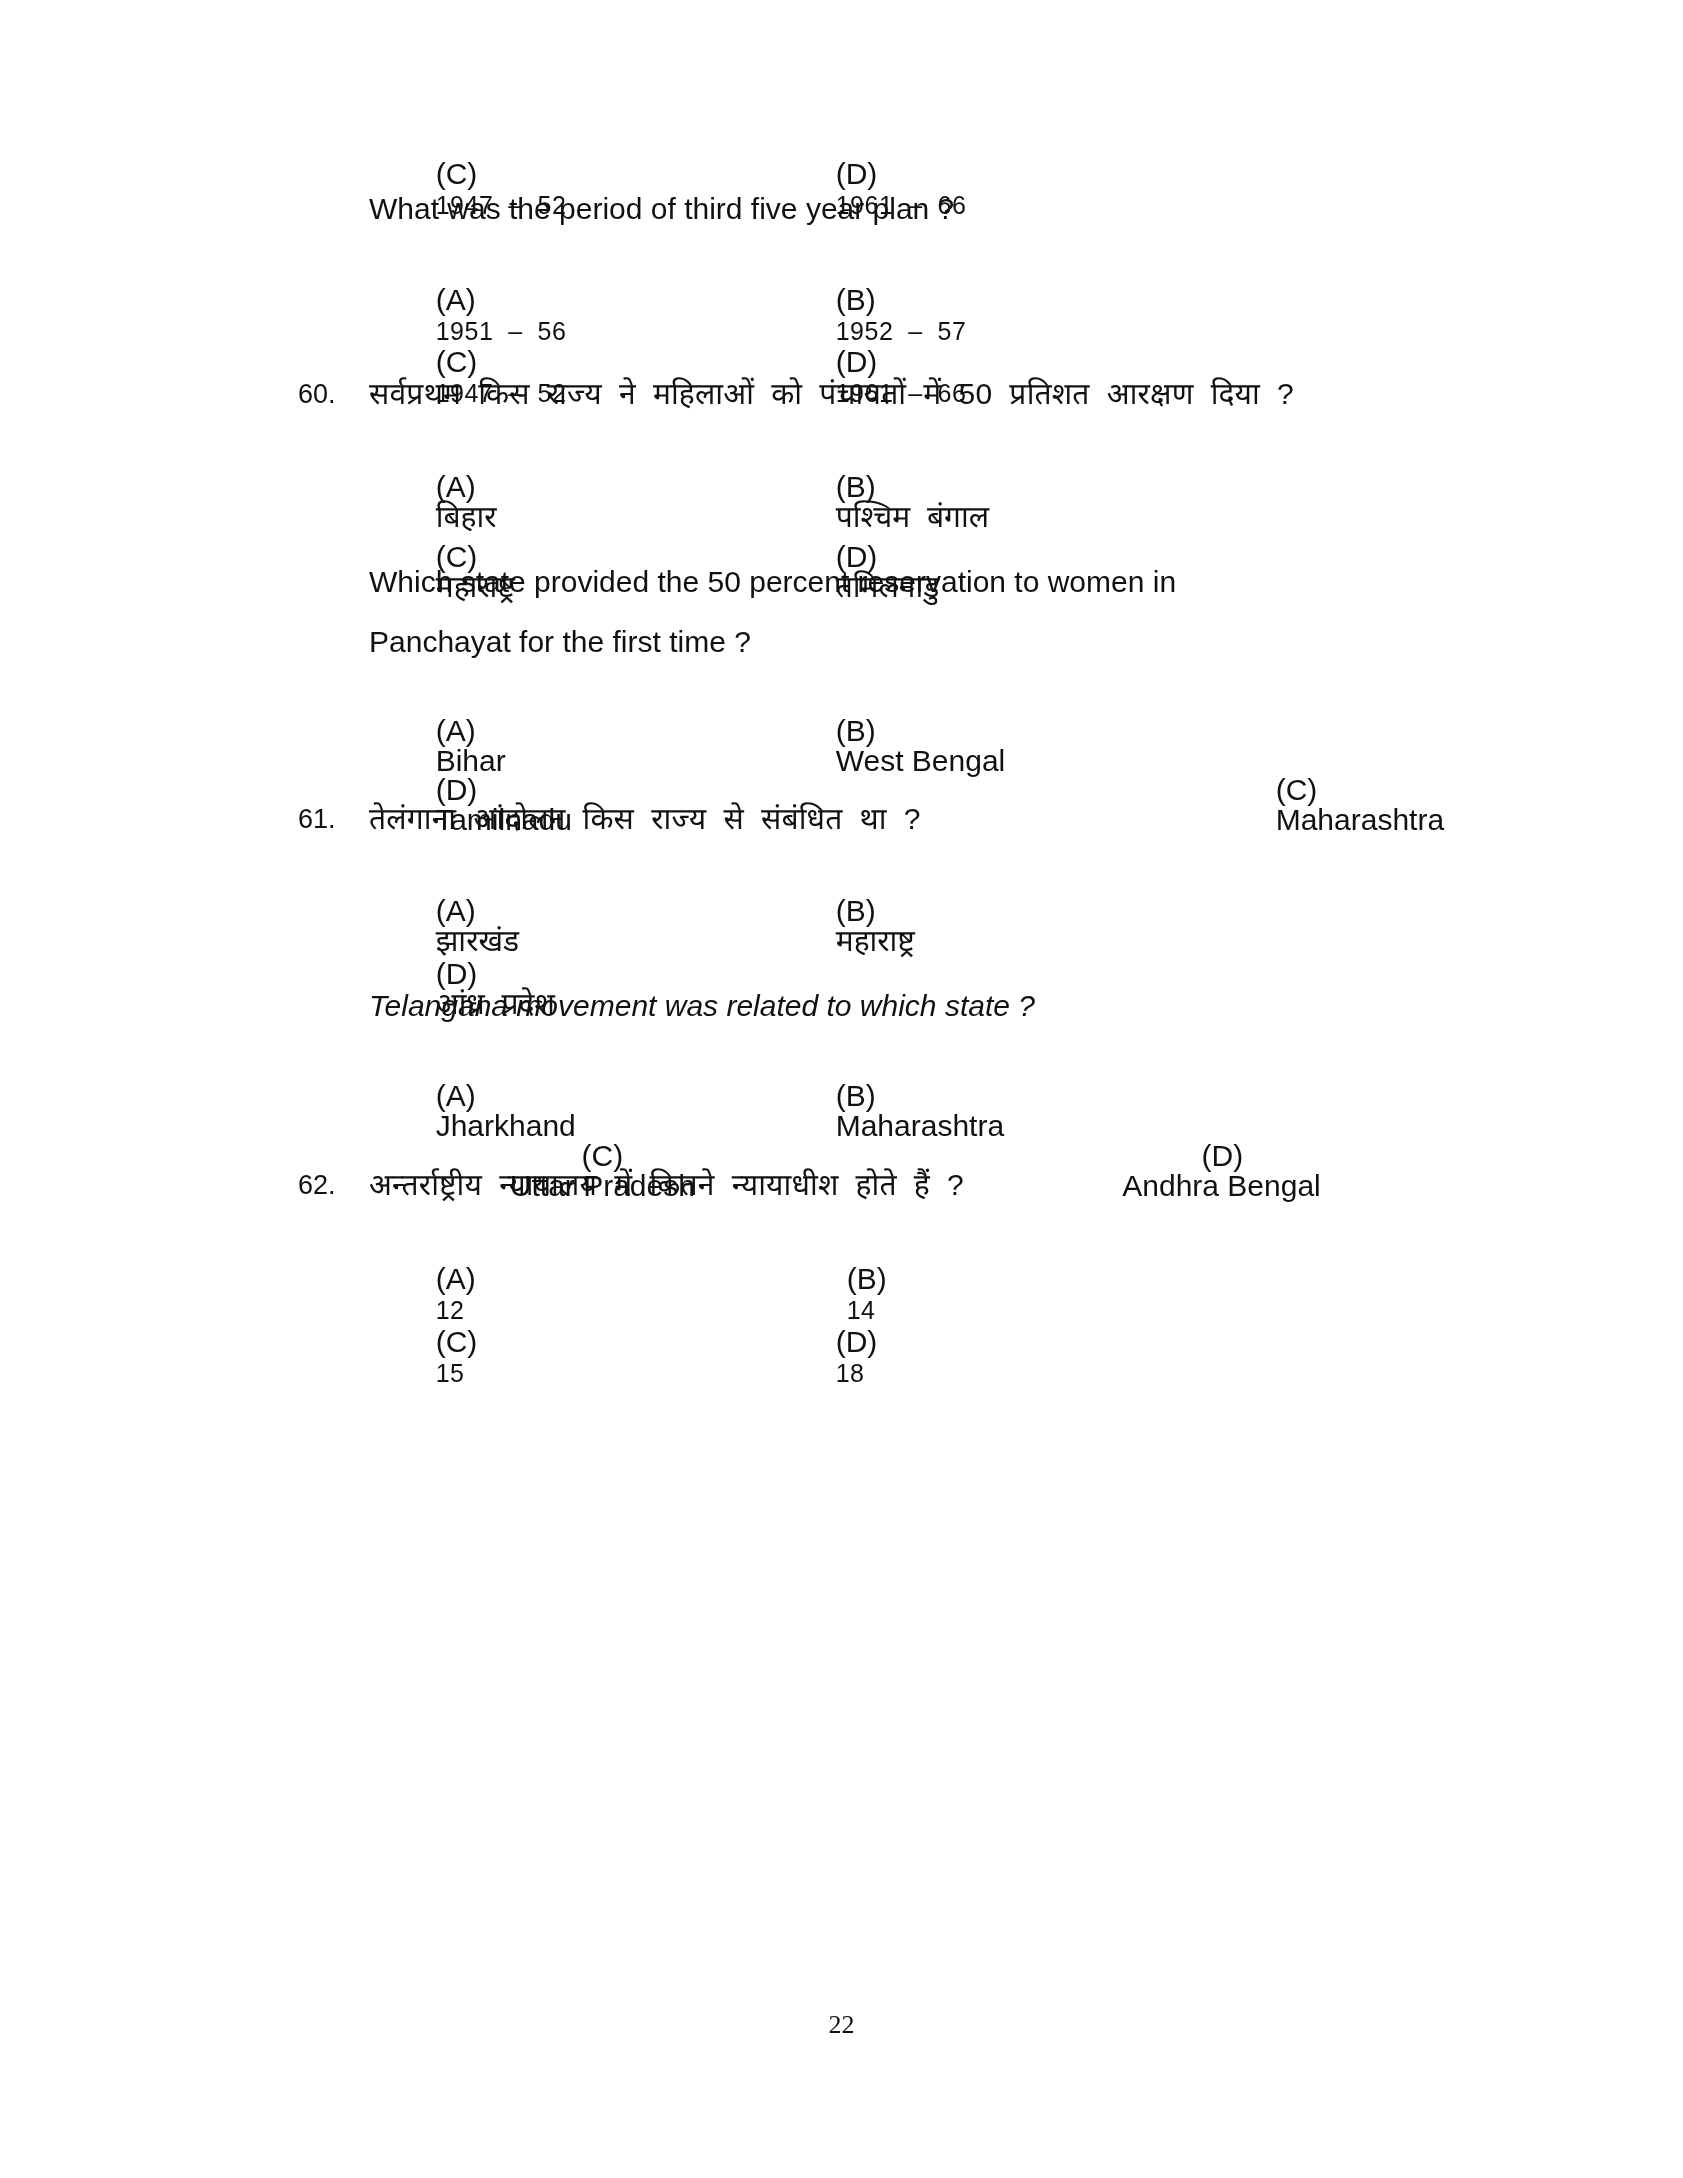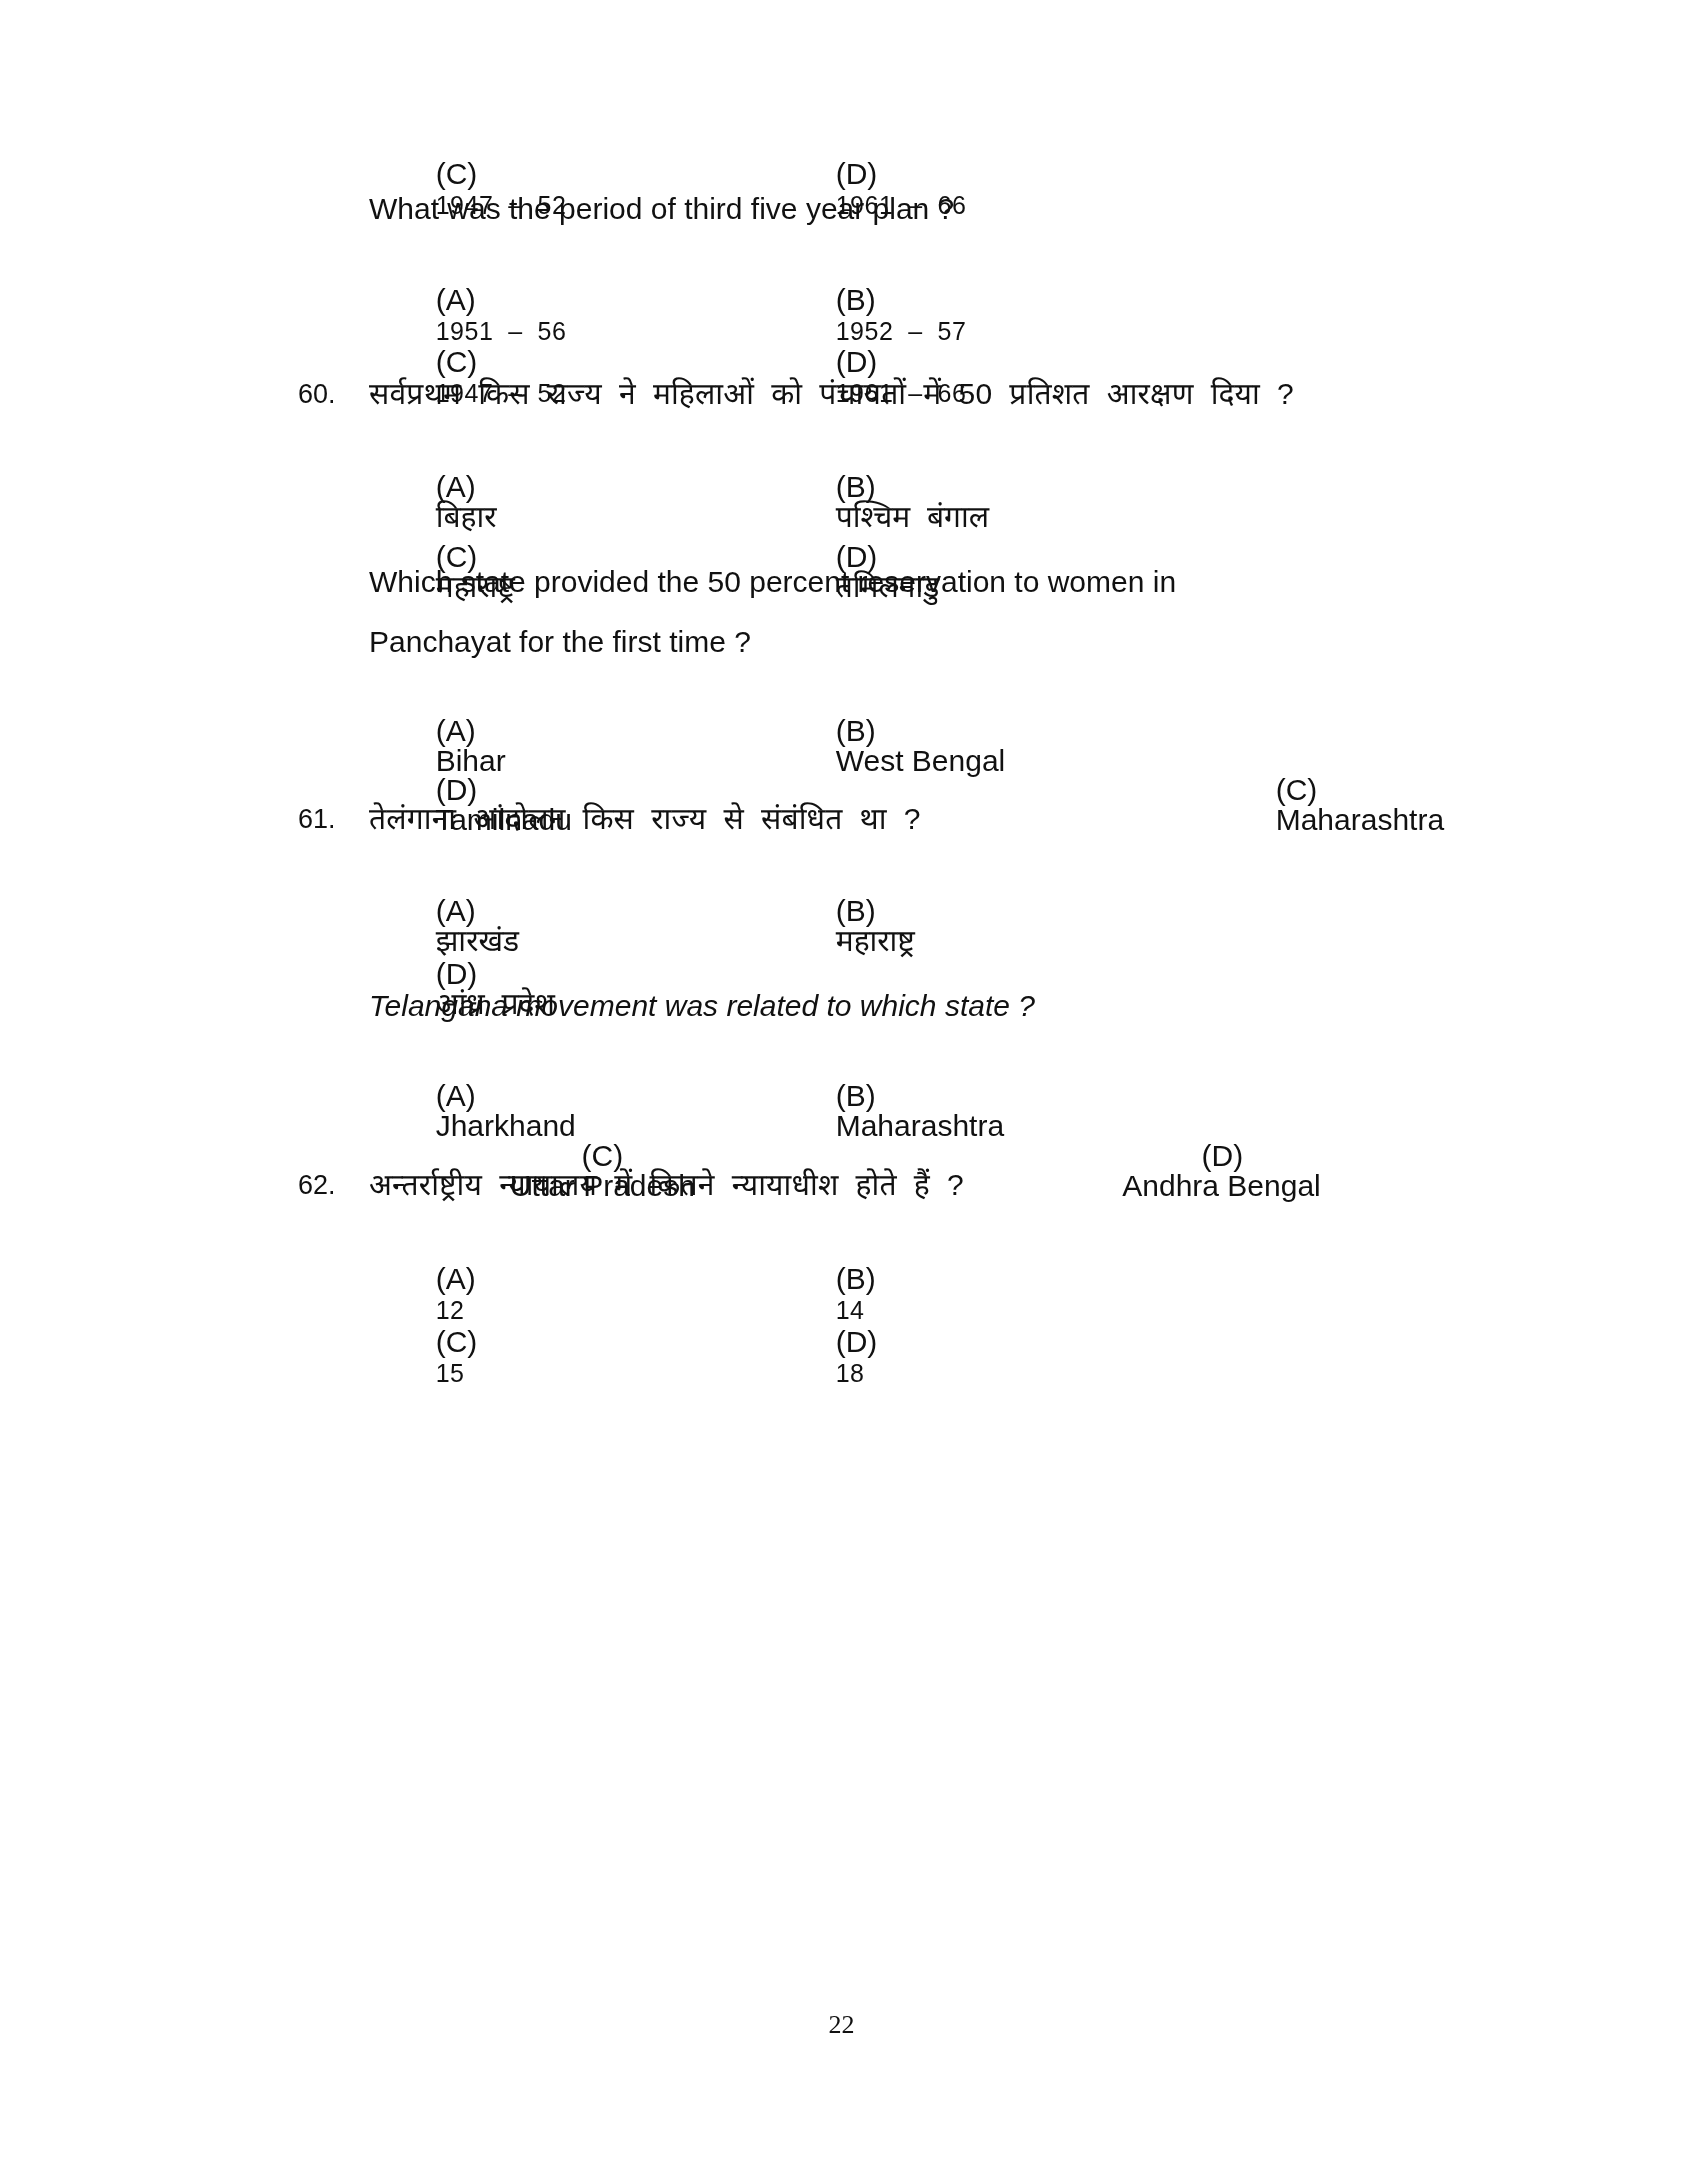--- a/index.html
+++ b/index.html
@@ -225,21 +225,21 @@
         <span class="lbl">(D)</span>
         <span class="val">Andhra Bengal</span>
       </div>
     </div>
 
     <div class="qblock abs" style="top:1170px;">
       <span class="qnum">62.</span>
       <div class="stem hindi">अन्तर्राष्ट्रीय  न्यायालय  में  कितने  न्यायाधीश  होते  हैं  ?</div>
     </div>
 
-    <div class="opts abs" style="top:1234px;">
+    <div class="opts abs" style="top:1234px;gap:11px;">
       <div class="opt col-a">
         <span class="lbl">(A)</span>
         <span class="val small">12</span>
       </div>
       <div class="opt col-b">
         <span class="lbl">(B)</span>
         <span class="val small">14</span>
       </div>
     </div>
 

